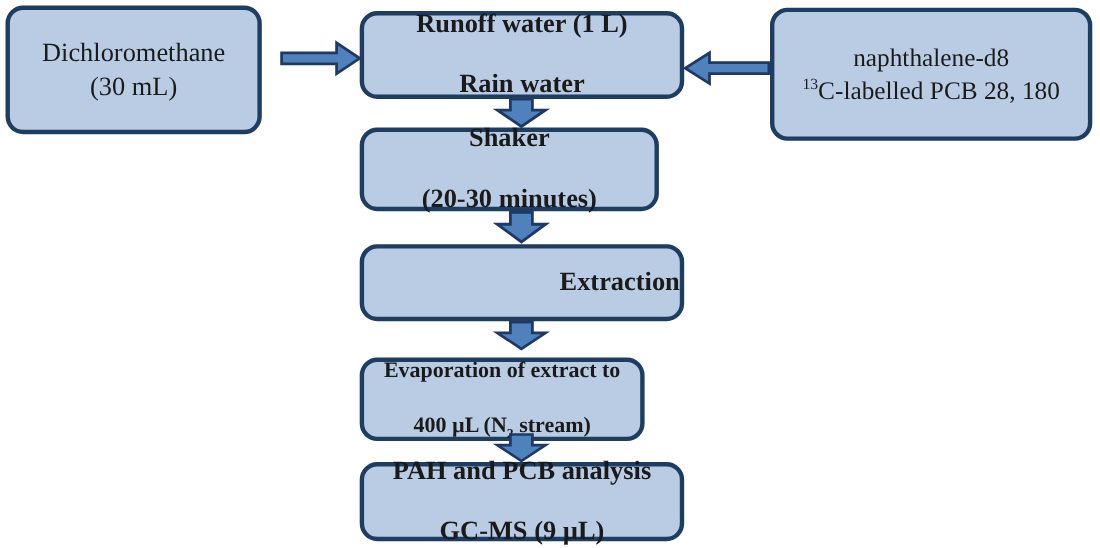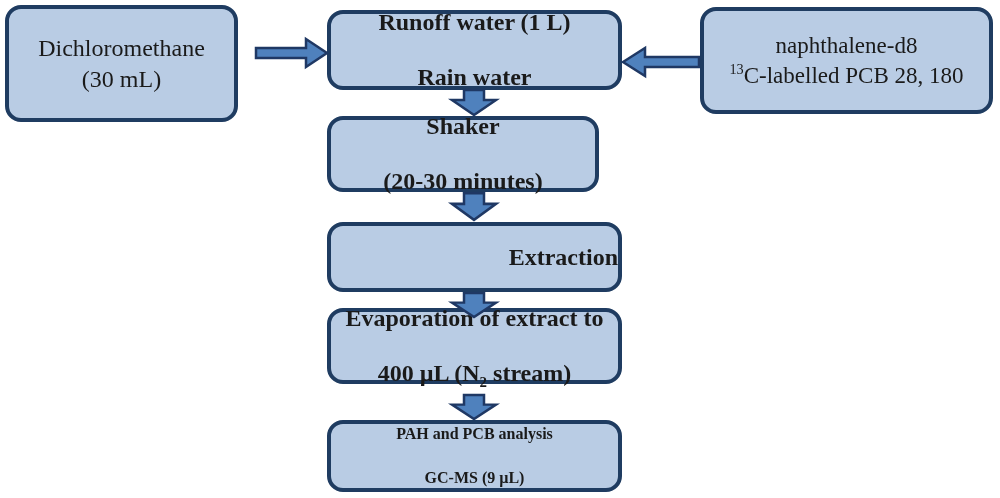--- a/index.html
+++ b/index.html
@@ -24,25 +24,25 @@
     justify-content: center;
     align-items: center;
     text-align: center;
     line-height: 1.28;
   }
   .box .line { display: block; white-space: pre-wrap; }
   .bold { font-weight: bold; gap: 24px; }
 
   #box-dichloromethane { left: 5px;   top: 5px;   width: 233px; height: 117px; font-size: 24px; }
   #box-runoff          { left: 327px; top: 10px;  width: 295px; height: 80px;  font-size: 24px; }
-  #box-standards       { left: 700px; top: 7px;   width: 293px; height: 107px; font-size: 23px; }
+  #box-standards       { left: 700px; top: 7px;   width: 293px; height: 121px; font-size: 23px; }
   #box-shaker          { left: 327px; top: 116px; width: 272px; height: 76px;  font-size: 24px; }
   #box-extraction      { left: 327px; top: 222px; width: 295px; height: 70px;  font-size: 24px; align-items: flex-end; }
-  #box-evaporation     { left: 327px; top: 308px; width: 295px; height: 76px;  font-size: 24px; }
-  #box-analysis        { left: 327px; top: 420px; width: 295px; height: 72px;  font-size: 16px; justify-content: space-between; }
+  #box-evaporation     { left: 327px; top: 325px; width: 259px; height: 76px;  font-size: 20px; }
+  #box-analysis        { left: 327px; top: 420px; width: 295px; height: 72px;  font-size: 24px; }
 
   sup { font-size: 0.62em; vertical-align: super; line-height: 0; }
   sub { font-size: 0.62em; vertical-align: sub;   line-height: 0; }
 
   .arrow { position: absolute; overflow: visible; }
   .arrow-shape {
     fill: var(--arrow-fill, #4f81bd);
     stroke: var(--arrow-border, #1f3864);
     stroke-width: 2.5;
     stroke-linejoin: miter;

